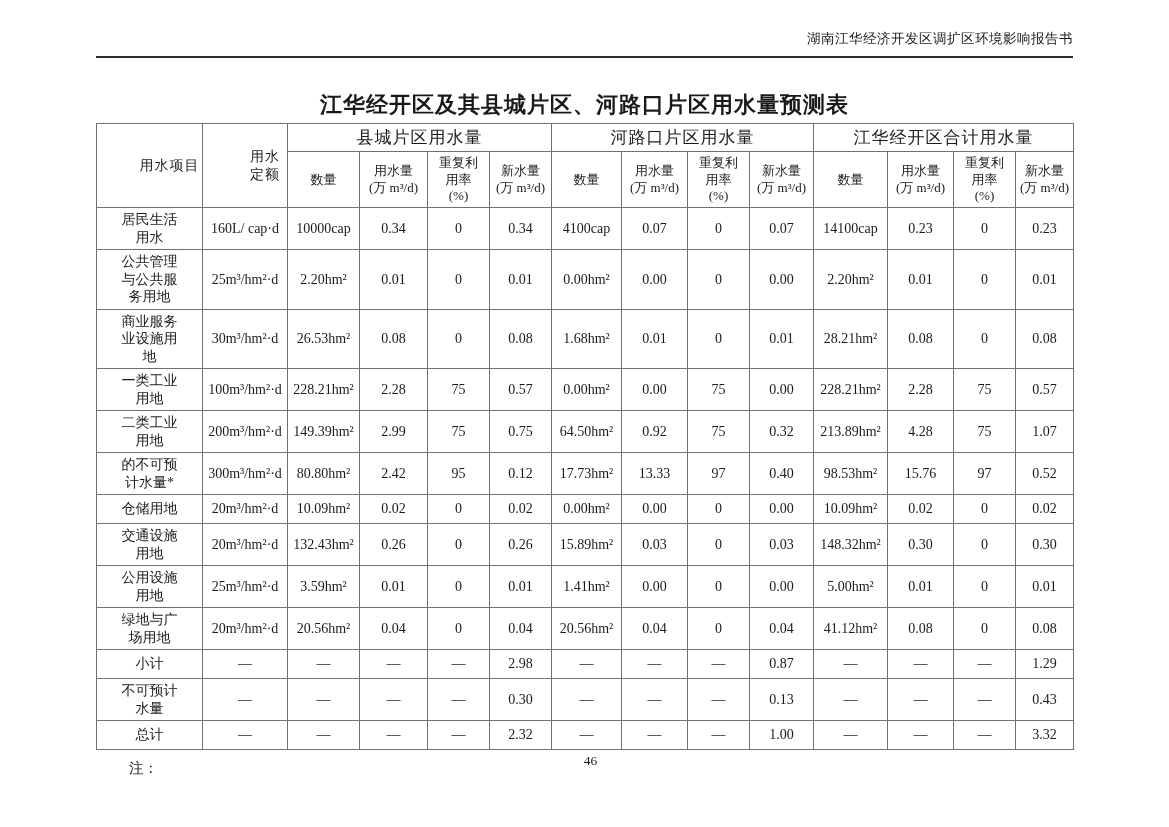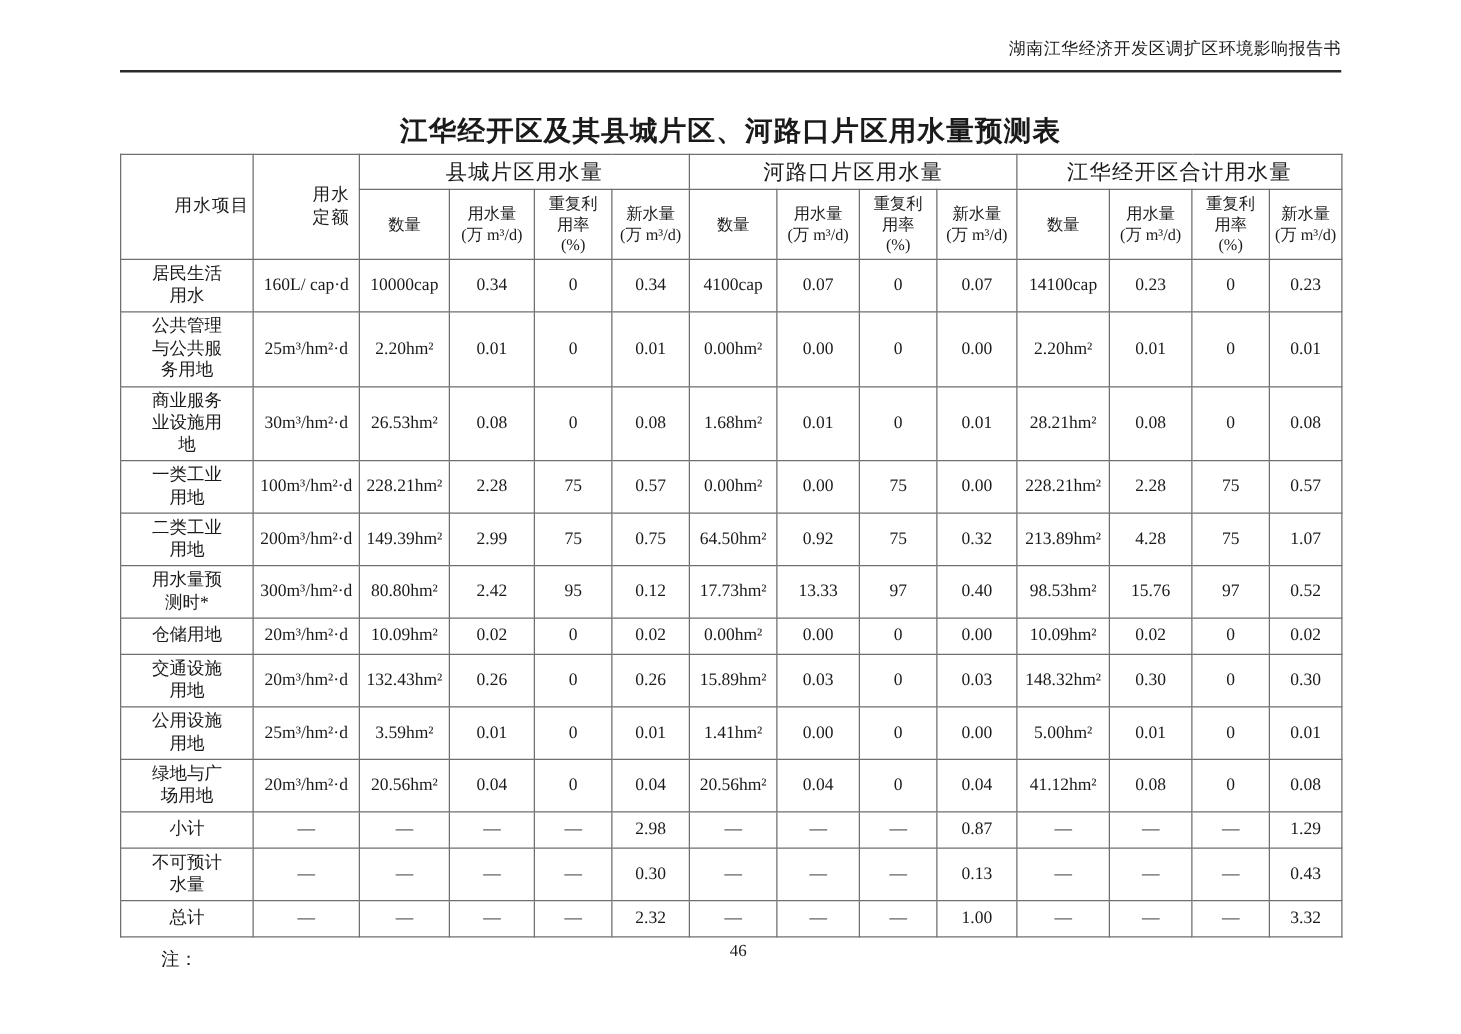--- a/index.html
+++ b/index.html
@@ -223,21 +223,21 @@
           <td>64.50hm²</td>
           <td>0.92</td>
           <td>75</td>
           <td>0.32</td>
           <td>213.89hm²</td>
           <td>4.28</td>
           <td>75</td>
           <td>1.07</td>
         </tr>
         <tr>
-          <td class="item">用水量预测时*</td>
+          <td class="item">的不可预计水量*</td>
           <td>300m³/hm²·d</td>
           <td>80.80hm²</td>
           <td>2.42</td>
           <td>95</td>
           <td>0.12</td>
           <td>17.73hm²</td>
           <td>13.33</td>
           <td>97</td>
           <td>0.40</td>
           <td>98.53hm²</td>

